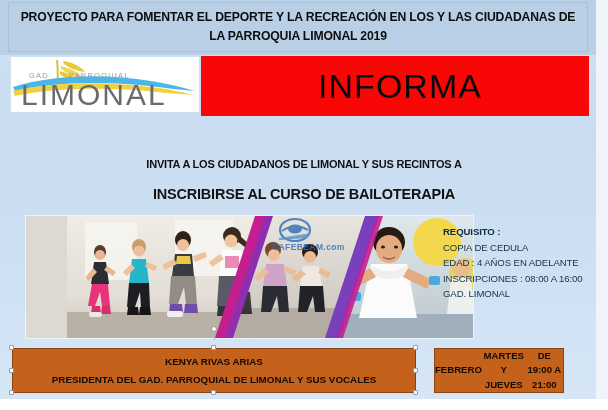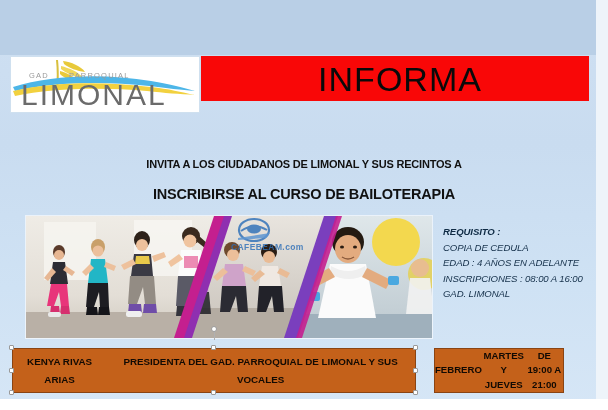--- a/index.html
+++ b/index.html
@@ -32,21 +32,21 @@
   }
   
   .logo-box{
     position:absolute;left:10px;top:56px;width:190px;height:57px;
     background:#ffffff;border:1px solid #cfe0ef;box-sizing:border-box;
     overflow:hidden;
   }
   .logo-svg{position:absolute;left:0;top:0;}
   
   .informa-band{
-    position:absolute;left:201px;top:56px;width:388px;height:45px;
+    position:absolute;left:201px;top:56px;width:388px;height:60px;
     background:#f90707;
     display:flex;align-items:center;justify-content:center;
   }
   .informa-text{
     font-size:34px;color:#0a0a0a;letter-spacing:1px;
     font-weight:normal;line-height:1;padding-left:10px;
   }
   
   .line-gad{
     position:absolute;left:0;top:125px;width:608px;text-align:center;
@@ -58,34 +58,35 @@
   }
   .line-inscribirse{
     position:absolute;left:0;top:186px;width:608px;text-align:center;
     font-size:14.5px;font-weight:bold;color:#111;letter-spacing:-0.2px;
   }
   
   .photo{
     position:absolute;left:26px;top:216px;width:406px;height:122px;
     overflow:hidden;background:#ded8d2;
     box-shadow:0 0 0 1px rgba(255,255,255,0.6);
+    padding-left:41px;
   }
   .photo svg{display:block;}
   
   .requisitos{
     position:absolute;left:443px;top:224px;width:162px;
     font-size:9.6px;color:#15304a;line-height:1.62;letter-spacing:-0.1px;
   }
   .requisitos .req-head{font-weight:bold;color:#0f2b45;}
-  .requisitos div{white-space:nowrap;font-style:italic;}
+  .requisitos div{white-space:nowrap;}
   
   .orange-left{
     position:absolute;left:12px;top:348px;width:404px;height:45px;
     background:#c4611a;border:1px solid #8a4413;box-sizing:border-box;
-    display:flex;flex-direction:row;align-items:center;justify-content:center;
+    display:flex;flex-direction:column;align-items:center;justify-content:center;
   }
   .orange-left .ln{font-size:9.8px;font-weight:bold;color:#120a03;line-height:1.75;text-align:center;}
   .orange-right{
     position:absolute;left:434px;top:348px;width:130px;height:45px;
     background:#c4611a;border:1px solid #8a4413;box-sizing:border-box;
     display:flex;flex-direction:row;align-items:center;justify-content:center;
   }
   .orange-right .ln{font-size:9.6px;font-weight:bold;color:#120a03;line-height:1.5;text-align:center;}
   
   .handle{
@@ -104,20 +105,23 @@
   .right-strip{
     position:absolute;left:596px;top:0;width:12px;height:399px;background:#eef4fa;
   }
 </style>
 </head>
 <body>
 
 <div class="slide">
 
   <div class="header-band"></div>
+  <div class="header-box">
+    <div class="header-title">PROYECTO PARA FOMENTAR EL DEPORTE Y LA RECREACIÓN EN LOS Y LAS CIUDADANAS DE LA PARROQUIA LIMONAL 2019</div>
+  </div>
 
   <div class="logo-box">
     <svg class="logo-svg" width="188" height="55" viewBox="0 0 188 55">
       <rect x="0" y="0" width="188" height="55" fill="#ffffff"></rect>
 
       <path d="M52 4 C60 5 70 9 74 15 C66 14 58 11 53 7 Z" fill="#e8c93a"></path>
       <path d="M50 9 C58 11 68 15 72 21 C63 20 55 16 50 12 Z" fill="#f0d759"></path>
       <path d="M49 14 C56 16 64 20 68 25 C60 24 53 21 49 17 Z" fill="#e8c93a"></path>
       <path d="M47 3 C48 12 48 24 47 34 L45 34 C46 23 46 12 45 3 Z" fill="#d8bf3c"></path>
 

